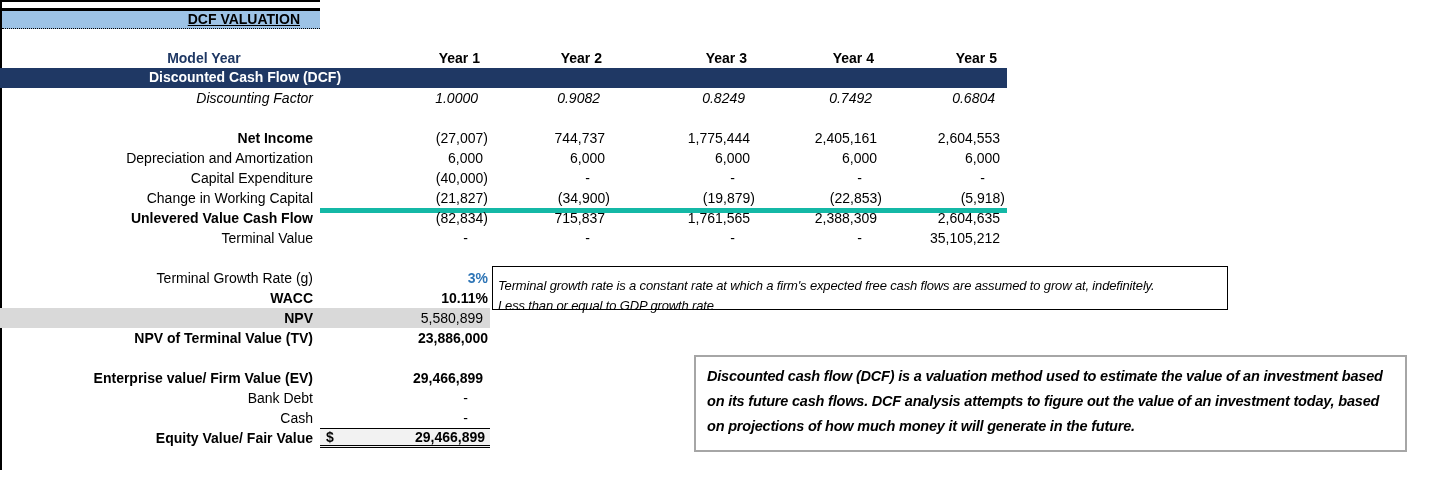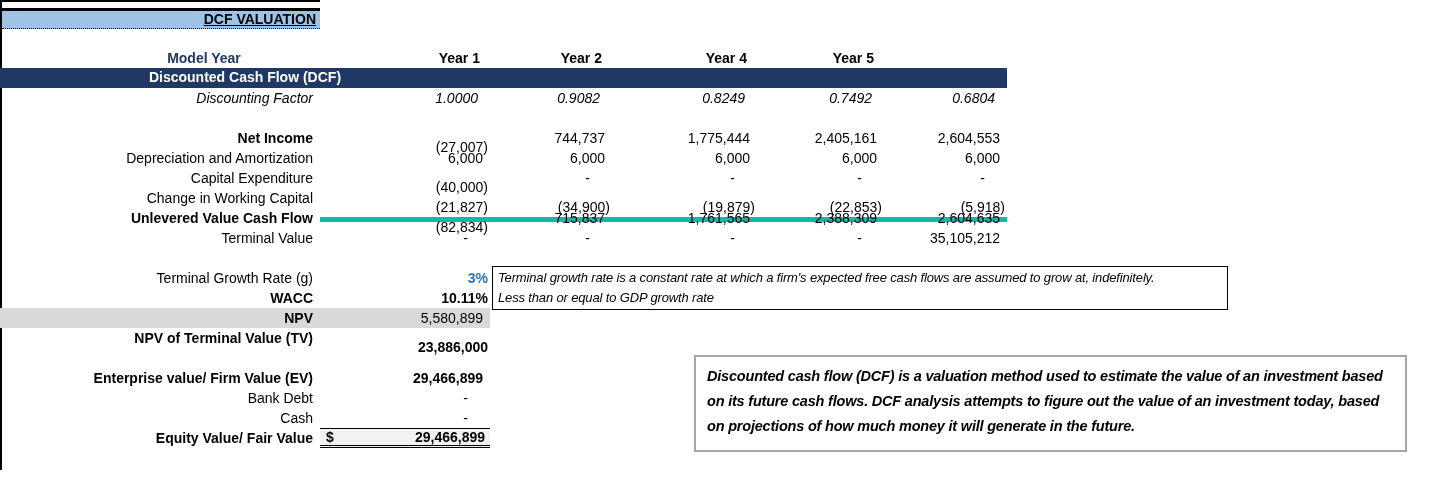--- a/index.html
+++ b/index.html
@@ -18,36 +18,36 @@
   
   .left-border  { position:absolute; left:0; top:8; width:2px; height:470px; background:#000; }
   .bottom-line  { position:absolute; left:0; top:449; width:320px; height:2px; background:#000; }
 
   
   .title-bar {
     position:absolute; left:2px; top:8px; width:318px; height:21px;
     background:#9DC3E6;
     border-top:3px solid #000;
     border-bottom:1px dotted #000;
-    text-align:right; padding-right:4px;
+    text-align:right; padding-right:20px;
     font-weight:bold; font-size:14px; line-height:16px;
   }
   .title-bar span { text-decoration:underline; }
 
   
   .sheet { position:absolute; left:0; top:48px; width:1007px; }
   .row {
     display:grid;
     grid-template-columns:320px 170px 122px 145px 127px 123px;
     height:20px; line-height:20px; font-size:14px;
   }
   .c        { white-space:nowrap; overflow:visible; }
   .label    { text-align:right; padding-right:7px; }
   .num      { text-align:right; padding-right:7px; }
-  .neg      { padding-right:2px;margin-top:9px; }
+  .neg      { padding-right:2px; }
   .dash     { padding-right:22px; }
   .pct      { text-align:right; padding-right:2px; }
   .hdr      { text-align:right; padding-right:10px; font-weight:bold; }
   .fac      { text-align:right; padding-right:12px; font-style:italic; }
   .b        { font-weight:bold; }
   .i        { font-style:italic; }
   .model-year { text-align:center; padding-left:88px; font-weight:bold; color:#1F3864; }
   .blue     { color:#2E75B6; font-weight:bold; }
 
   .navy {
@@ -71,21 +71,21 @@
     border-bottom:3px double #000;
     font-weight:bold;
     line-height:16px; align-items:center;
   }
 
   
   .note-terminal {
     position:absolute; left:492px; top:266px; width:736px; height:44px;
     border:1.5px solid #000;
     font-style:italic; font-size:13px; line-height:20px;
-    padding:1px 5px; letter-spacing:-0.15px;
+    padding:9px 5px; letter-spacing:-0.15px;
     background:#fff;
   }
   .note-terminal div { white-space:nowrap; overflow:hidden; }
   .note-dcf {
     position:absolute; left:694px; top:355px; width:713px; height:97px;
     border:2px solid #A6A6A6;
     font-weight:bold; font-style:italic;
     font-size:14.5px; line-height:25px;
     padding:7px 12px 0 11px; letter-spacing:-0.2px;
     background:#fff;
@@ -102,20 +102,21 @@
   <div class="title-bar">
     <span>DCF VALUATION</span>
   </div>
 
   <div class="sheet">
 
     <div class="row">
       <div class="c model-year">Model Year</div>
       <div class="c hdr">Year 1</div>
       <div class="c hdr">Year 2</div>
+      <div class="c hdr">Year 3</div>
       <div class="c hdr">Year 4</div>
       <div class="c hdr">Year 5</div>
     </div>
 
     <div class="row navy">
       <span>Discounted Cash Flow (DCF)</span>
     </div>
 
     <div class="row">
       <div class="c label i">Discounting Factor</div>

